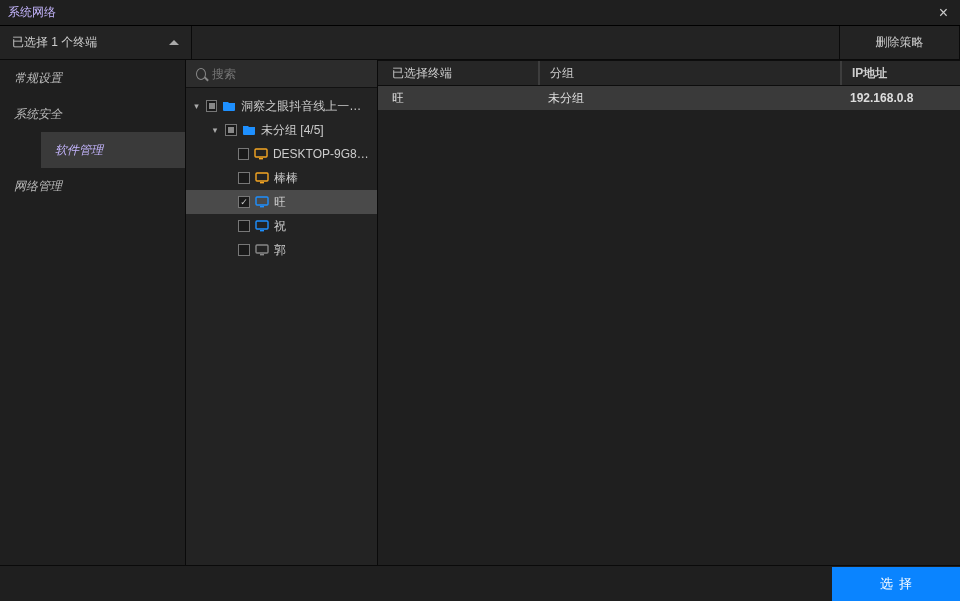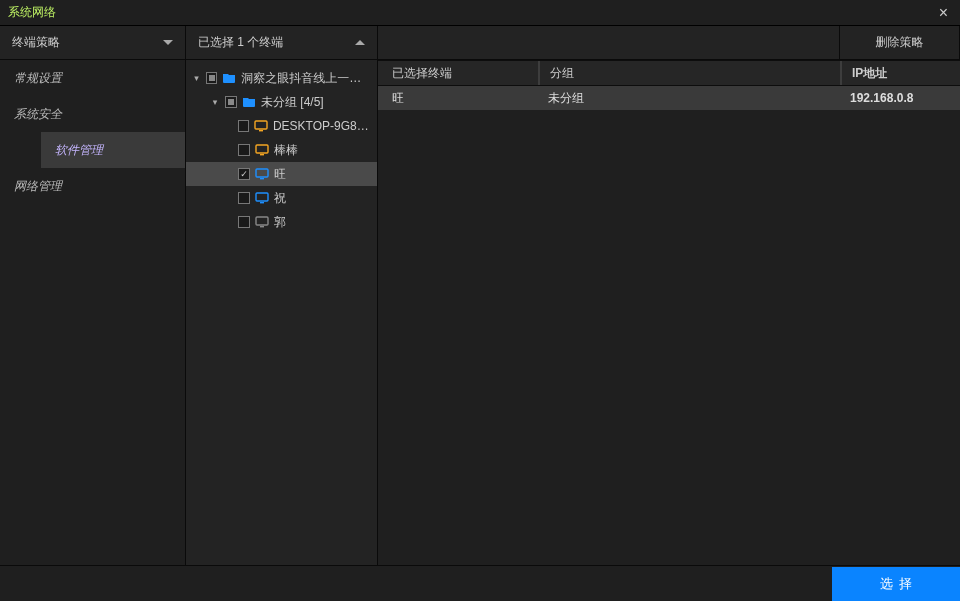--- a/index.html
+++ b/index.html
@@ -1,18 +1,18 @@
 <!DOCTYPE html>
 <html><head>
 <meta charset="utf-8">
 <style>
   * { box-sizing: border-box; margin: 0; padding: 0; font-family: "Microsoft YaHei", Arial, sans-serif; }
   html, body { width: 960px; height: 601px; background: #1a1a1a; color: #ccc; font-size: 12px; overflow: hidden; }
   .titlebar { height: 26px; background: #1f1f1f; display: flex; align-items: center; justify-content: space-between; padding: 0 8px; border-bottom: 1px solid #000; }
-  .titlebar .title { color: #bef264; font-size: 12px; }
+  .titlebar .title { color: #c4b5fd; font-size: 12px; }
   .close-x { color: #ccc; font-size: 16px; line-height: 1; cursor: pointer; padding: 2px 4px; }
   .toolbar { height: 34px; display: flex; border-bottom: 1px solid #0a0a0a; }
   .tool-cell { display: flex; align-items: center; justify-content: space-between; padding: 0 12px; background: #232323; border-right: 1px solid #0a0a0a; }
   .tool-left { width: 186px; }
   .tool-mid { width: 192px; }
   .tool-spacer { flex: 1; background: #232323; border-right: 1px solid #0a0a0a; }
   .tool-right { width: 120px; justify-content: center; }
   .tri-down, .tri-up { width: 0; height: 0; border-left: 5px solid transparent; border-right: 5px solid transparent; }
   .tri-down { border-top: 5px solid #aaa; }
   .tri-up { border-bottom: 5px solid #aaa; }
@@ -53,24 +53,20 @@
 </style>
 </head>
 <body>
 
 <div class="titlebar">
   <span class="title">系统网络</span>
   <span class="close-x">×</span>
 </div>
 
 <div class="toolbar">
-  <div class="tool-cell tool-left">
-    <span>终端策略</span>
-    <span class="tri-down"></span>
-  </div>
   <div class="tool-cell tool-mid">
     <span>已选择 1 个终端</span>
     <span class="tri-up"></span>
   </div>
   <div class="tool-spacer"></div>
   <div class="tool-cell tool-right">
     <span>删除策略</span>
   </div>
 </div>
 
@@ -84,20 +80,24 @@
       </div>
     <div class="side-item active">
         <span>软件管理</span>
       </div>
     <div class="side-item">
         <span>网络管理</span>
       </div>
   </div>
 
   <div class="treecol">
+    <div class="searchbox">
+      <span class="search-icon"></span>
+      <input placeholder="搜索" style="">
+    </div>
     <div class="tree">
 
       <div class="tree-row" style="padding-left:6px">
         <span class="chev">▾</span>
         <span class="chkbox mixed"></span>
         <span class="folder-icon">
             <svg viewBox="0 0 14 12">
               <path fill="#1e90ff" d="M1 2h5l1 1h6v7a1 1 0 0 1-1 1H2a1 1 0 0 1-1-1V2z"></path>
             </svg>
           </span>

